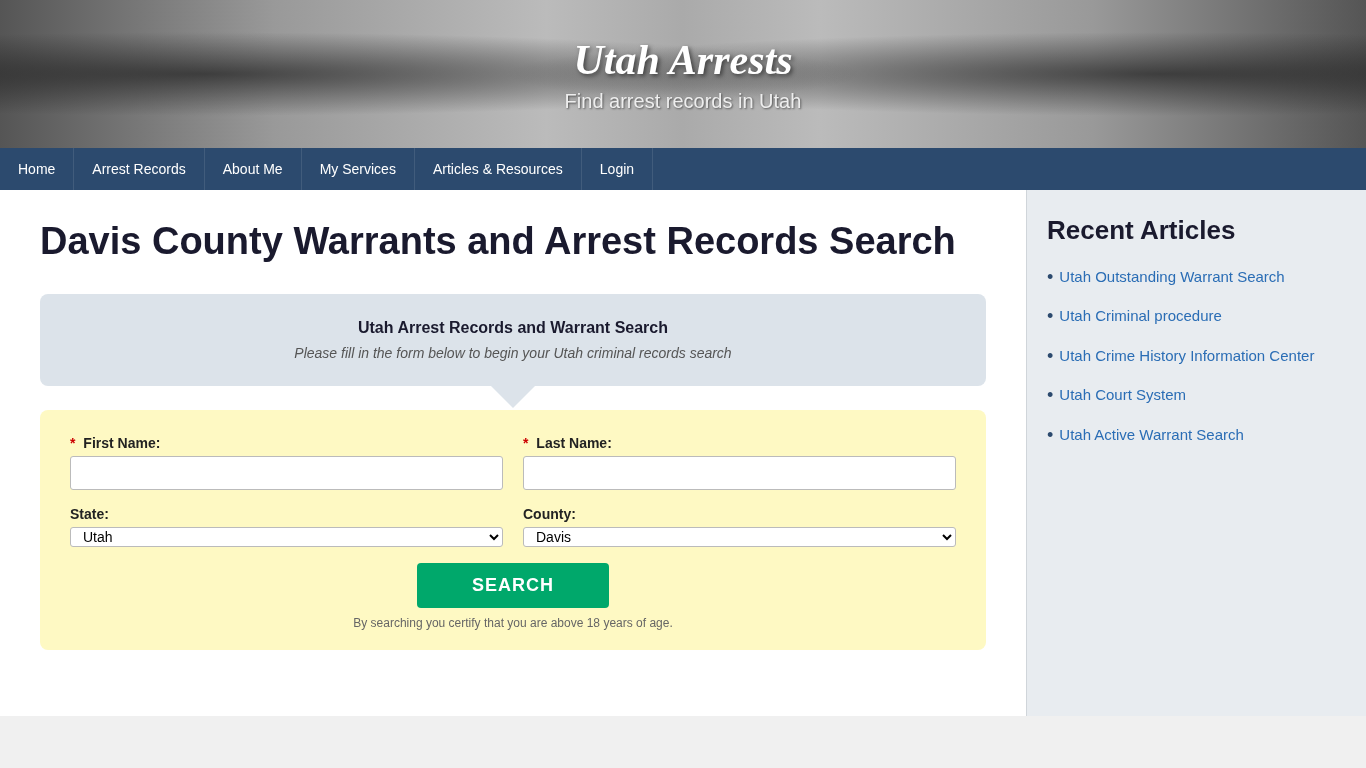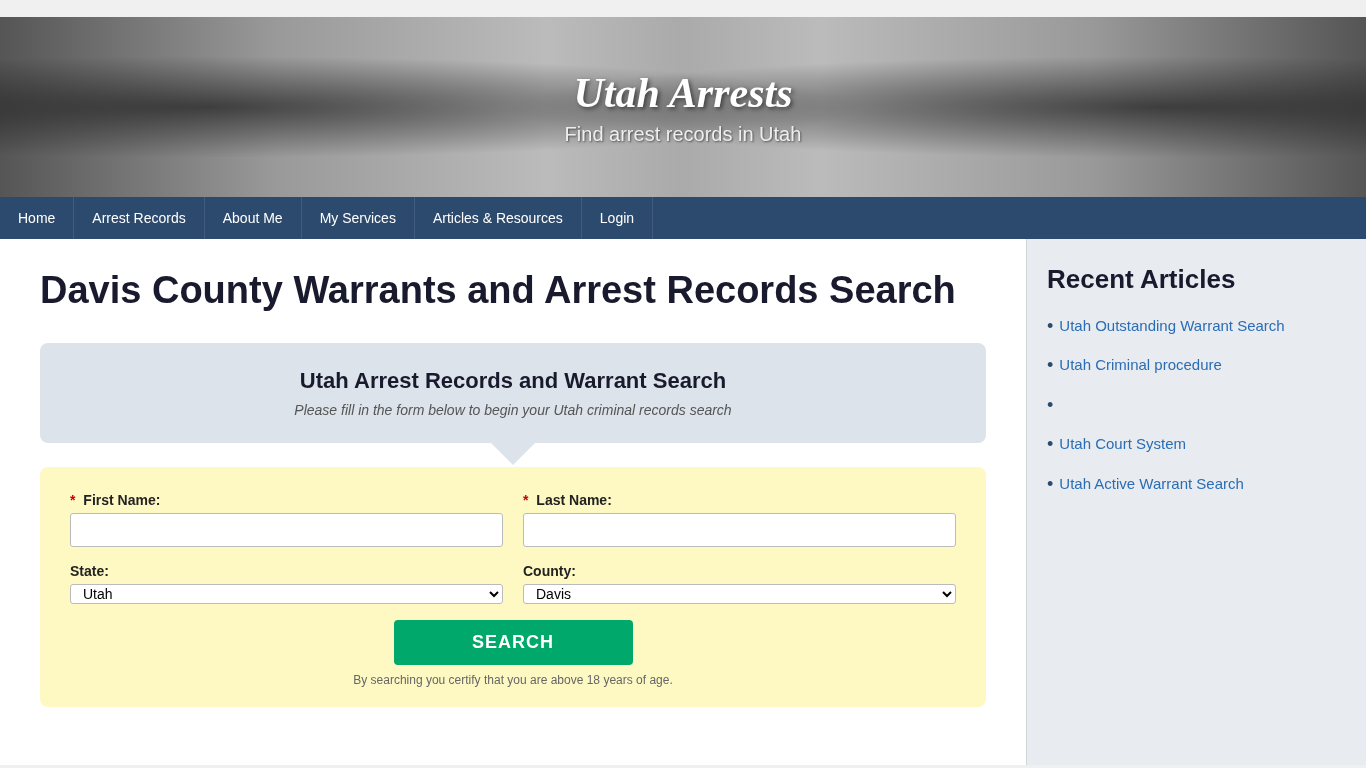--- a/index.html
+++ b/index.html
@@ -1,28 +1,27 @@
 <!DOCTYPE html>
 <html><head>
   <meta charset="utf-8">
   <style>
     * { margin: 0; padding: 0; box-sizing: border-box; }
     body { font-family: Arial, sans-serif; background: #f0f0f0; }
 
     
     .site-header {
       position: relative;
-      height: 180px;
+      height: 148px;
       background: #ec4899;
       overflow: hidden;
       display: flex;
       flex-direction: column;
       align-items: center;
       justify-content: center;
-      margin-top: 17px;
     }
     .header-bg {
       position: absolute;
       top: 0; left: 0; right: 0; bottom: 0;
       background: linear-gradient(to right, #555 0%, #999 20%, #bbb 40%, #aaa 50%, #bbb 60%, #999 80%, #555 100%);
       z-index: 0;
     }
     
     .header-bg::before {
       content: '';
@@ -104,21 +103,21 @@
 
     
     .search-box-container {
       background: #dce3ea;
       border-radius: 8px;
       padding: 25px 30px 15px;
       margin-bottom: 0;
       position: relative;
     }
     .search-box-title {
-      font-size: 22px;
+      font-size: 16px;
       font-weight: bold;
       color: #1a1a2e;
       text-align: center;
       margin-bottom: 8px;
     }
     .search-box-subtitle {
       font-size: 14px;
       font-style: italic;
       color: #555;
       text-align: center;
@@ -175,21 +174,21 @@
       height: 20px;
       border: 1px solid #bbb;
       border-radius: 3px;
       background: #fff;
       padding: 0 8px;
       font-size: 14px;
       cursor: pointer;
     }
     .search-btn {
       display: block;
-      width: 239px;
+      width: 192px;
       margin: 15px auto 5px;
       background: #00a86b;
       color: #fff;
       font-size: 18px;
       font-weight: bold;
       border: none;
       border-radius: 4px;
       padding: 12px 11px;
       cursor: pointer;
       letter-spacing: 1px;
@@ -311,20 +310,21 @@
       <li>
         <span class="bullet-dot">•</span>
         <a class="sidebar-link" href="#">Utah Outstanding Warrant Search</a>
       </li>
       <li>
         <span class="bullet-dot">•</span>
         <a class="sidebar-link" href="#">Utah Criminal procedure</a>
       </li>
       <li>
         <span class="bullet-dot">•</span>
+        <a class="sidebar-link" href="#">Utah Crime History Information Center</a>
       </li>
       <li>
         <span class="bullet-dot">•</span>
         <a class="sidebar-link" href="#">Utah Court System</a>
       </li>
       <li>
         <span class="bullet-dot">•</span>
         <a class="sidebar-link" href="#">Utah Active Warrant Search</a>
       </li>
     </ul>

